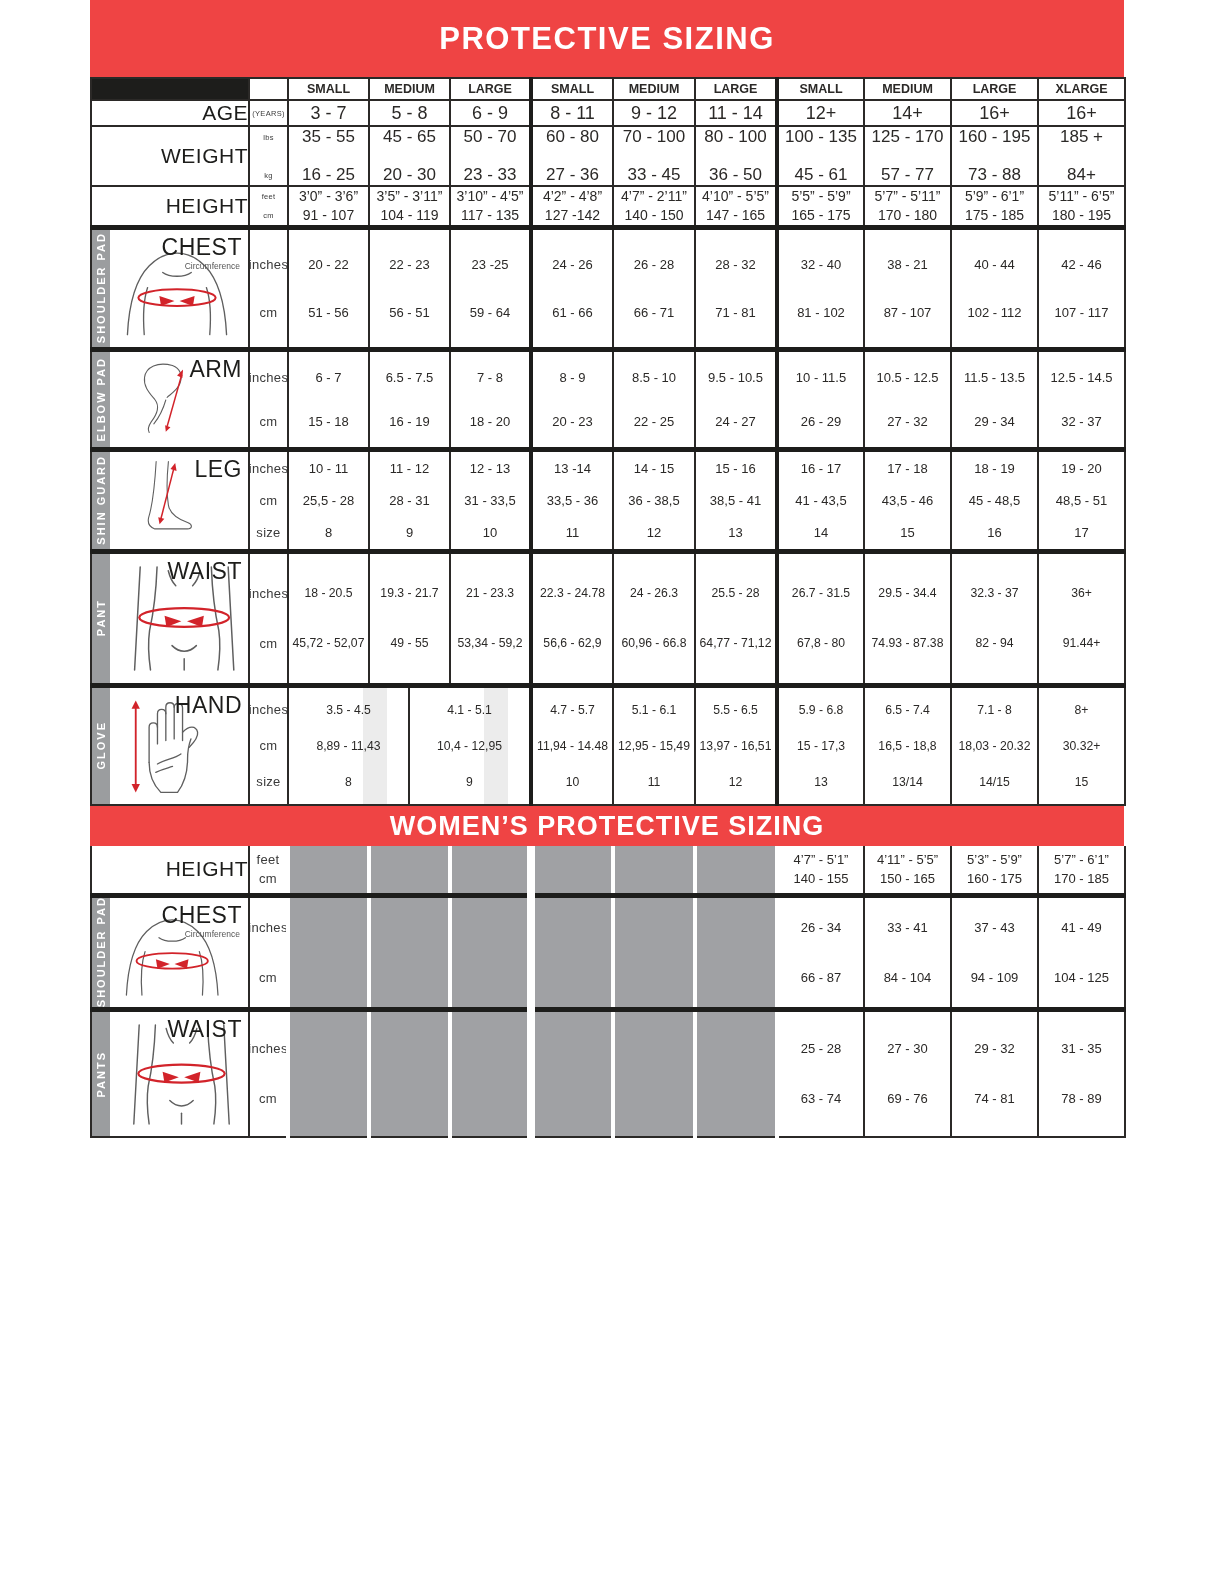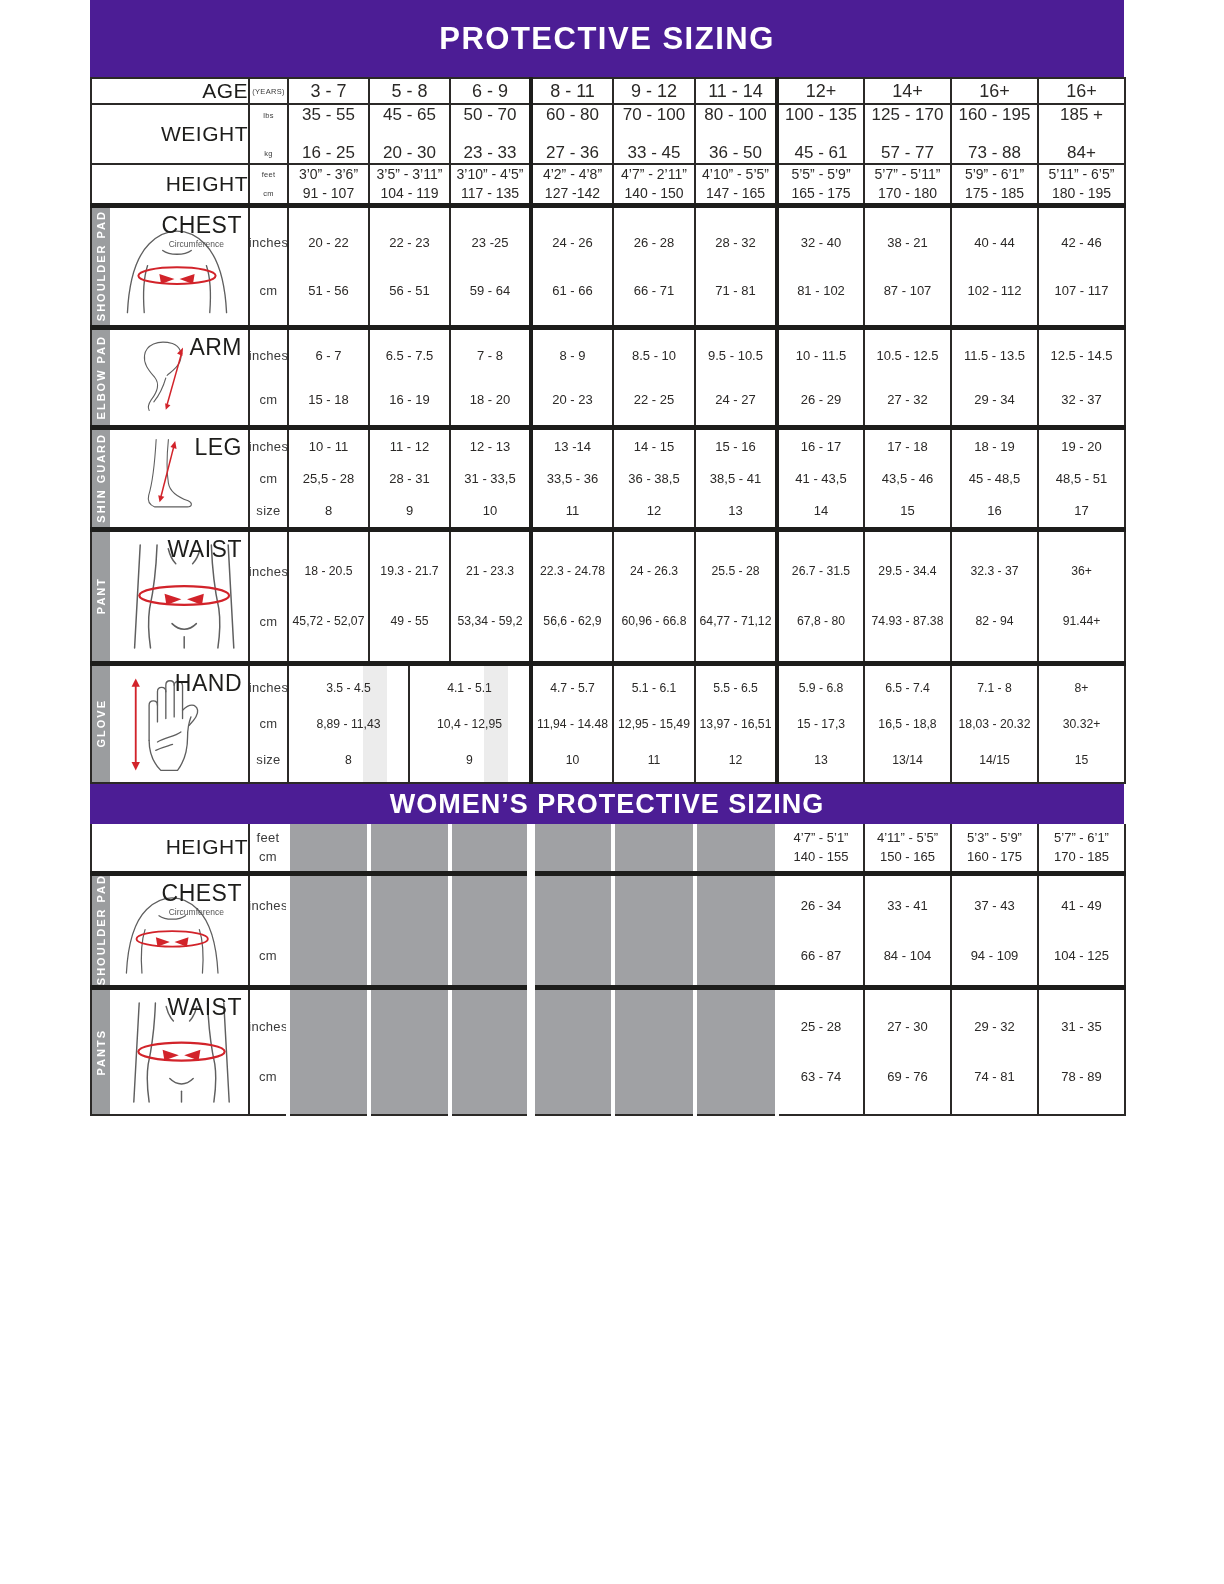--- a/index.html
+++ b/index.html
@@ -3,41 +3,41 @@
 <meta charset="utf-8">
 <style>
   html,body{margin:0;padding:0;}
   body{width:1224px;height:1584px;background:#fff;font-family:"Liberation Sans",sans-serif;color:#2b2927;overflow:hidden;}
   .page{position:relative;width:1224px;height:1584px;}
   
   .brand{padding-top:30px;text-align:center;}
   .logo{display:block;margin:0 auto;height:102px;}
   .wordmark{font-size:47px;line-height:44px;font-weight:bold;font-style:italic;letter-spacing:2px;color:#1d1d1b;transform:scaleX(1.06);display:inline-block;}
   
-  .banner{width:1034px;margin-left:90px;background:#4c1d95;color:#fff;display:flex;align-items:center;justify-content:center;font-weight:bold;box-sizing:border-box;}
+  .banner{width:1034px;margin-left:90px;background:#ef4444;color:#fff;display:flex;align-items:center;justify-content:center;font-weight:bold;box-sizing:border-box;}
   .main-banner{height:77px;font-size:31px;letter-spacing:1.5px;}
   .womens-banner{height:40px;font-size:27px;letter-spacing:1px;}
   
   table.sz{border-collapse:collapse;table-layout:fixed;width:1034px;margin-left:90px;}
   .sz td{border:2px solid #2b2927;padding:0;vertical-align:middle;text-align:center;overflow:hidden;box-sizing:border-box;}
   .blackcell{background:#1d1d1b;border-color:#1d1d1b;}
   .grouphead td{height:28px;font-size:17px;font-weight:bold;letter-spacing:.5px;color:#1d1d1b;border-color:#1d1d1b;}
   .g-youth{background:#d2232a;}
   .g-junior{background:#a8a9ad;}
   .g-senior{background:#c9cacc;}
   .sizehead-row td{height:22px;}
   .shead{font-size:12.5px;font-weight:bold;background:#fff;}
   .unitshead{background:#fff;}
   .gs{border-left:4px solid #1d1d1b !important;}
   tr.tk td{border-top:5px solid #1d1d1b;}
   
   .labelcell{position:relative;background:#fff;}
   .rowlabel.center{display:flex;align-items:center;justify-content:flex-end;height:100%;font-size:21px;letter-spacing:.5px;color:#1d1d1b;}
   .rowlabel.corner{position:absolute;top:4px;right:6px;font-size:23px;letter-spacing:.5px;color:#1d1d1b;}
-  .rowsublabel{position:absolute;top:31px;right:24px;font-size:8.5px;color:#555;}
+  .rowsublabel{position:absolute;top:31px;right:8px;font-size:8.5px;color:#555;}
   .strip{position:absolute;left:0;top:0;bottom:0;width:18px;background:#9b9d9f;display:flex;align-items:center;justify-content:center;}
   .striptext{writing-mode:vertical-rl;transform:rotate(180deg);color:#fff;font-weight:bold;font-size:11px;letter-spacing:2px;white-space:nowrap;}
   .rowicon{position:absolute;left:22px;top:50%;transform:translateY(-50%);height:calc(100% - 12px);}
   
   .lines{display:flex;flex-direction:column;justify-content:center;align-items:center;height:100%;}
   .ln{height:16px;display:flex;align-items:center;justify-content:center;font-size:13px;white-space:nowrap;color:#2b2927;}
   .unitscell .ln{font-size:13px;color:#3a3a3a;letter-spacing:.3px;}
   
   .r-age td{height:26px}        .r-age .ln{height:22px;font-size:18px;}
   .r-weight td{height:46px}     .r-weight .lines{gap:18px}  .r-weight .ln{height:20px;font-size:17px;}
@@ -81,20 +81,34 @@
         <col style="width:81px">
       <col style="width:82px">
         <col style="width:82px">
         <col style="width:82px">
       <col style="width:87px">
         <col style="width:87px">
         <col style="width:87px">
         <col style="width:87px">
     </colgroup>
     <tbody id="main-body">
+        <tr class="sizehead-row">
+          <td class="blackcell"></td>
+          <td class="unitshead"></td>
+          <td class="shead">SMALL</td>
+          <td class="shead">MEDIUM</td>
+          <td class="shead">LARGE</td>
+          <td class="shead gs">SMALL</td>
+          <td class="shead">MEDIUM</td>
+          <td class="shead">LARGE</td>
+          <td class="shead gs">SMALL</td>
+          <td class="shead">MEDIUM</td>
+          <td class="shead">LARGE</td>
+          <td class="shead">XLARGE</td>
+        </tr>
         <tr class="measure r-age">
           <td class="labelcell">
             <div class="rowlabel center">AGE</div>
           </td>
           <td class="unitscell">
             <div class="lines">
               <div class="ln">(YEARS)</div>
             </div>
           </td>
           <td class="valcell">

